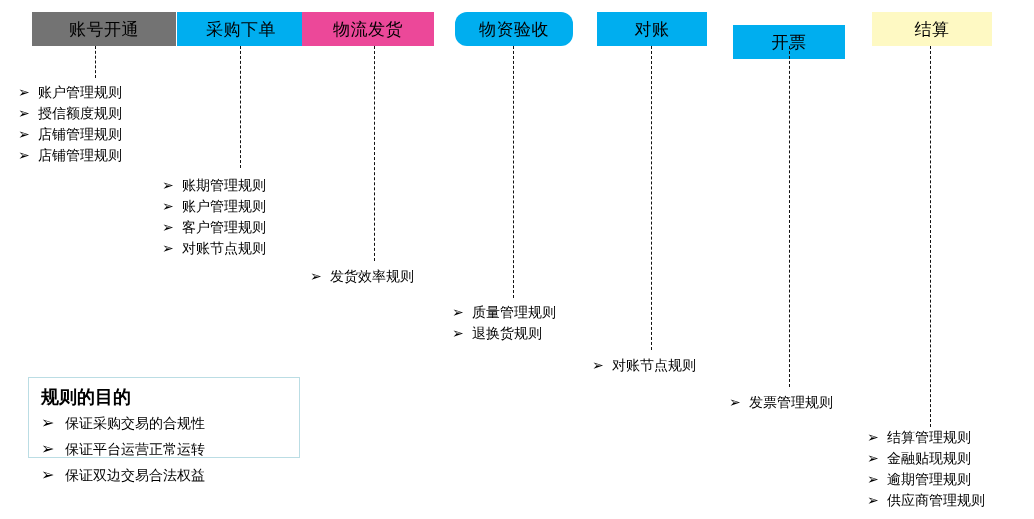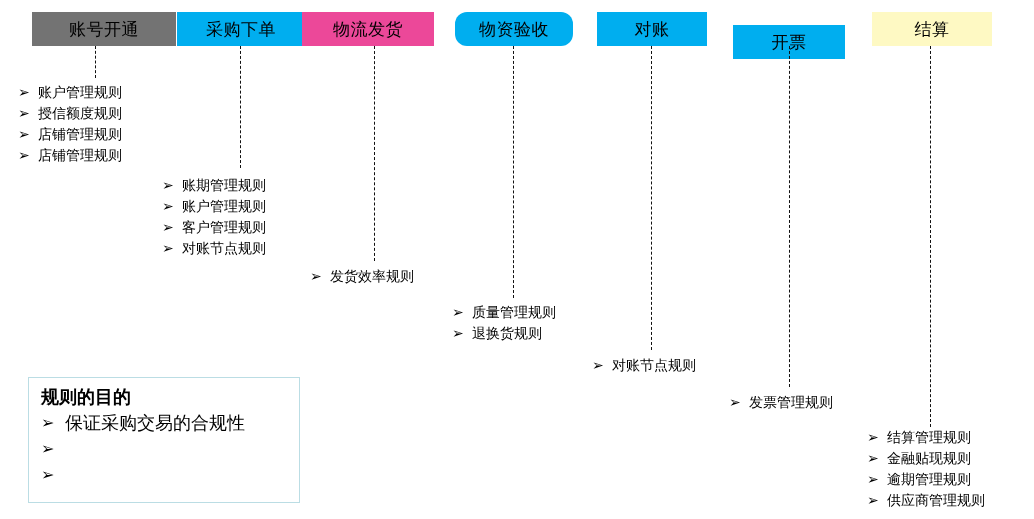--- a/index.html
+++ b/index.html
@@ -68,21 +68,21 @@
     font-size: 14px;
     line-height: 21px;
   }
 
   
   #purpose-box {
     position: absolute;
     left: 28px;
     top: 377px;
     width: 272px;
-    height: 126px;
+    height: 81px;
     border: 1.5px solid #BBDDE4;
     background: #ffffff;
     box-sizing: border-box;
     padding: 7px 12px 0 12px;
   }
   #purpose-title {
     font-size: 18px;
     font-weight: bold;
     color: #000000;
     line-height: 24px;
@@ -91,21 +91,21 @@
   #purpose-box .rule-item {
     height: 26px;
   }
   #purpose-box .rule-bullet {
     width: 24px;
     flex: 0 0 24px;
     font-size: 16px;
     line-height: 26px;
   }
   #purpose-box .rule-text {
-    font-size: 18px;
+    font-size: 14px;
     line-height: 26px;
   }
 </style>
 </head>
 <body>
 
 <div id="canvas" style="background: rgb(255, 255, 255);">
 
   <div id="stage-boxes">
       <div class="stage-box" style="left: 32px; width: 144px; background: #737373;">
@@ -228,20 +228,22 @@
 
   <div id="purpose-box" style="border-color: rgb(187, 221, 228);">
     <div id="purpose-title">规则的目的</div>
     <div id="purpose-list">
         <div class="rule-item">
           <span class="rule-bullet">➢</span>
           <span class="rule-text">保证采购交易的合规性</span>
         </div>
         <div class="rule-item">
           <span class="rule-bullet">➢</span>
-        </div>
-        <div class="rule-item">
-          <span class="rule-bullet">➢</span>
+          <span class="rule-text">保证平台运营正常运转</span>
+        </div>
+        <div class="rule-item">
+          <span class="rule-bullet">➢</span>
+          <span class="rule-text">保证双边交易合法权益</span>
         </div>
       </div>
   </div>
 
 </div>
 
 </body></html>

